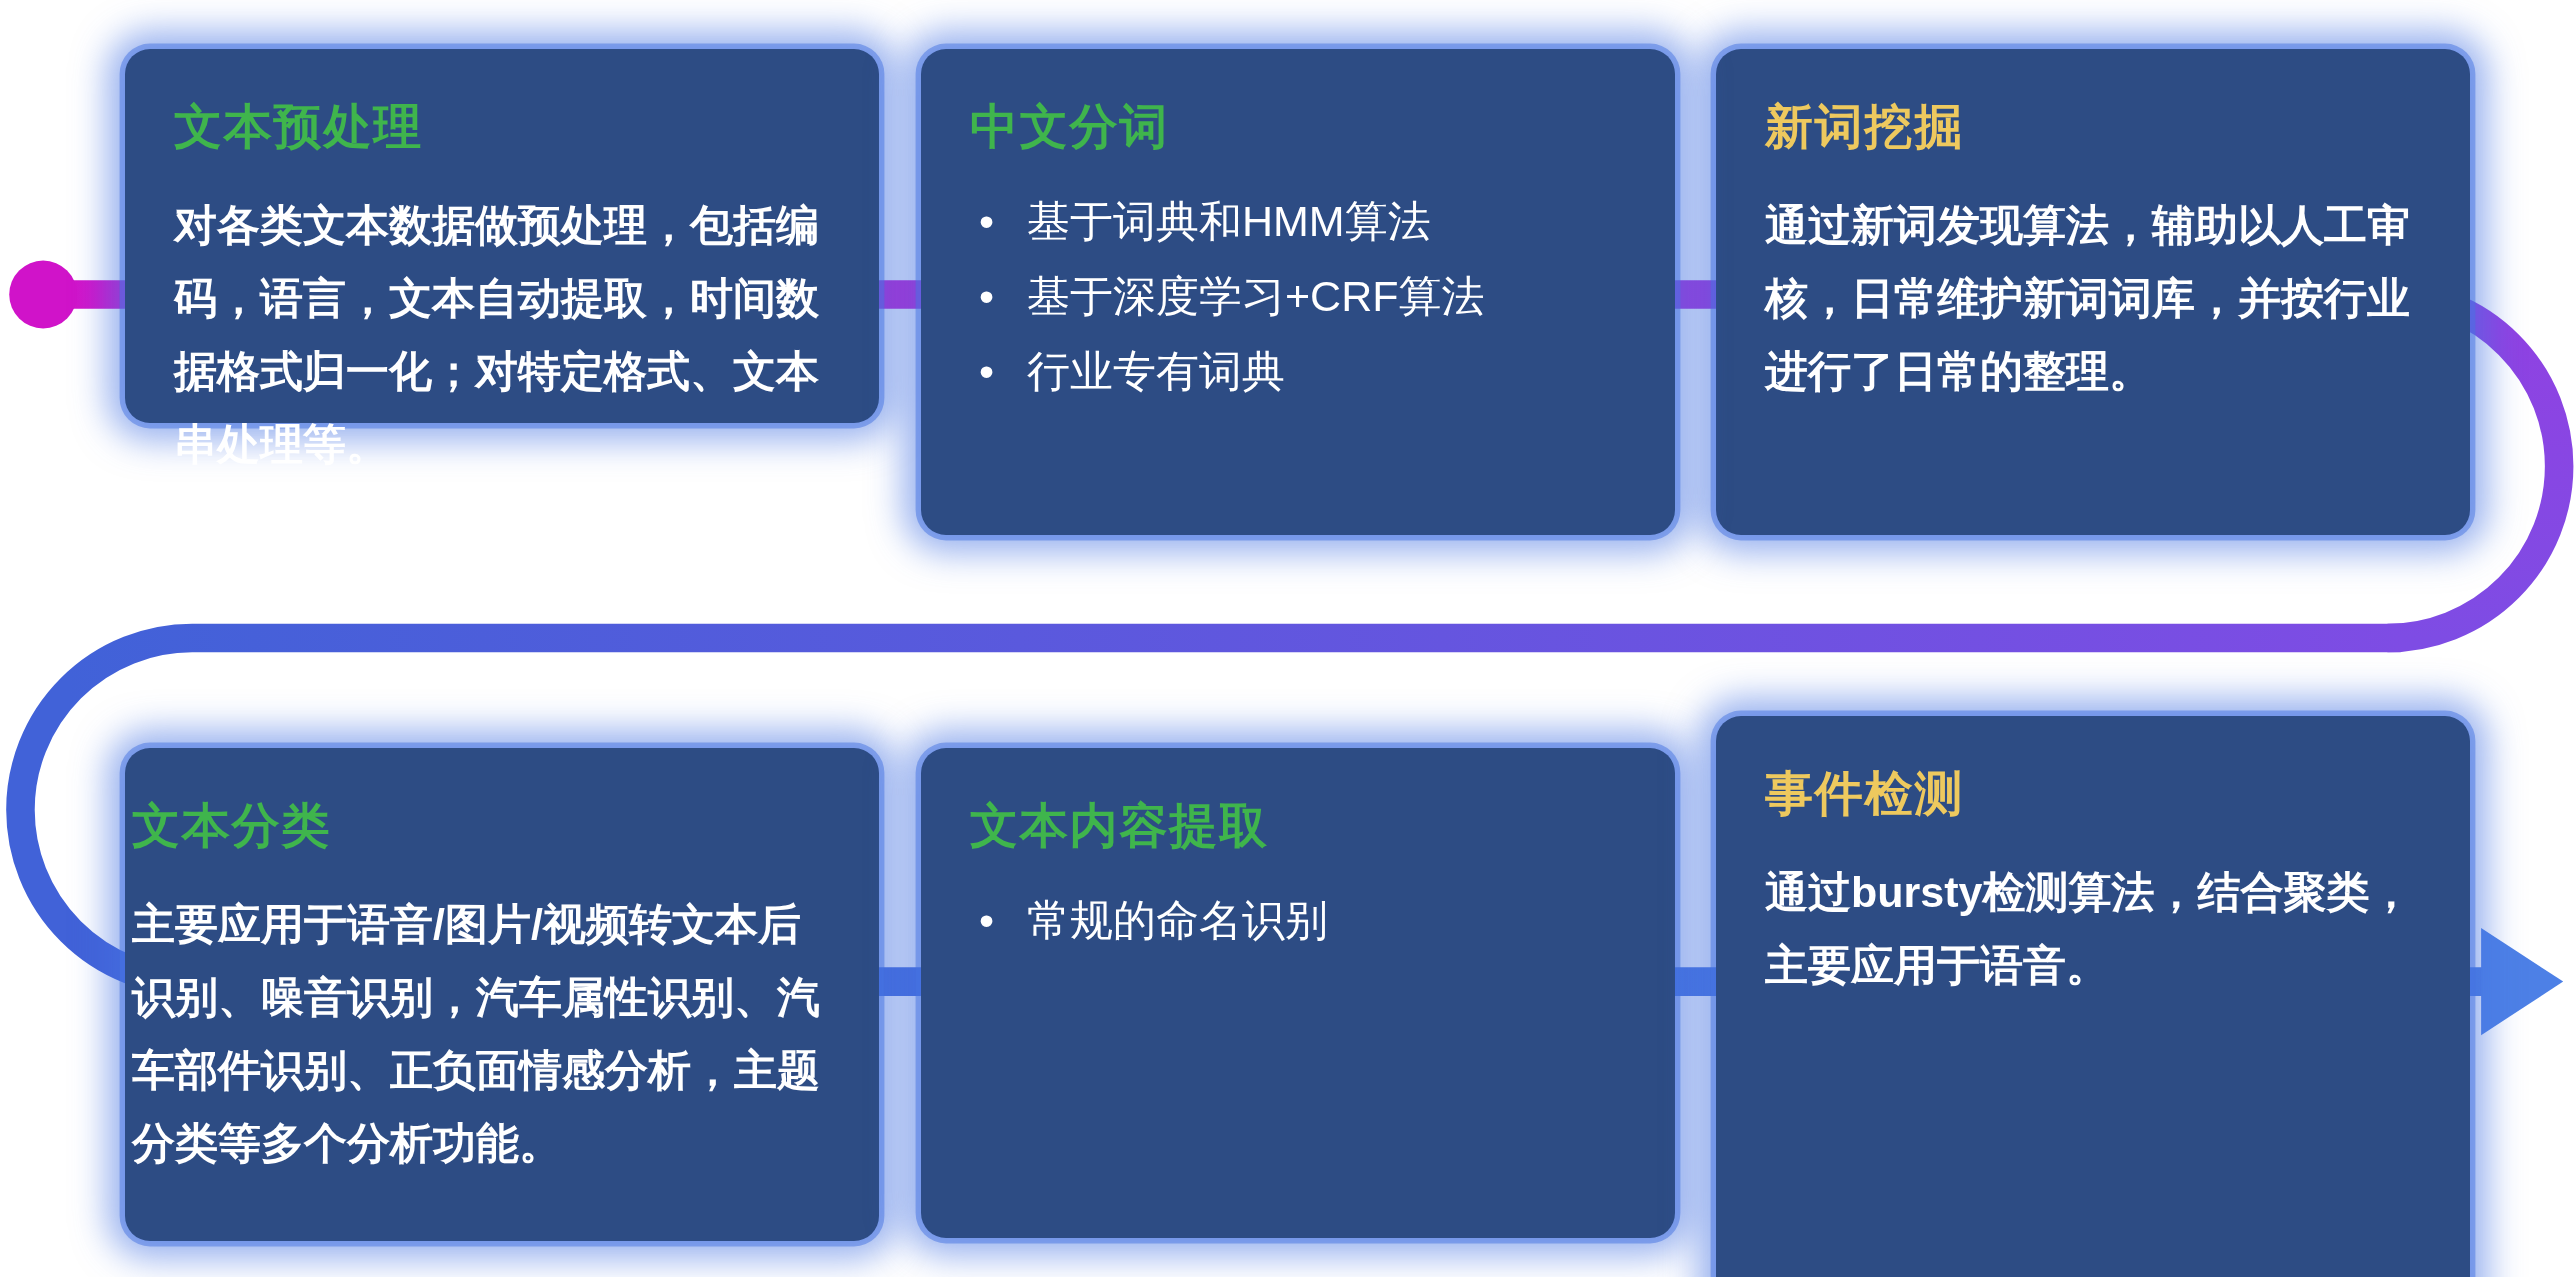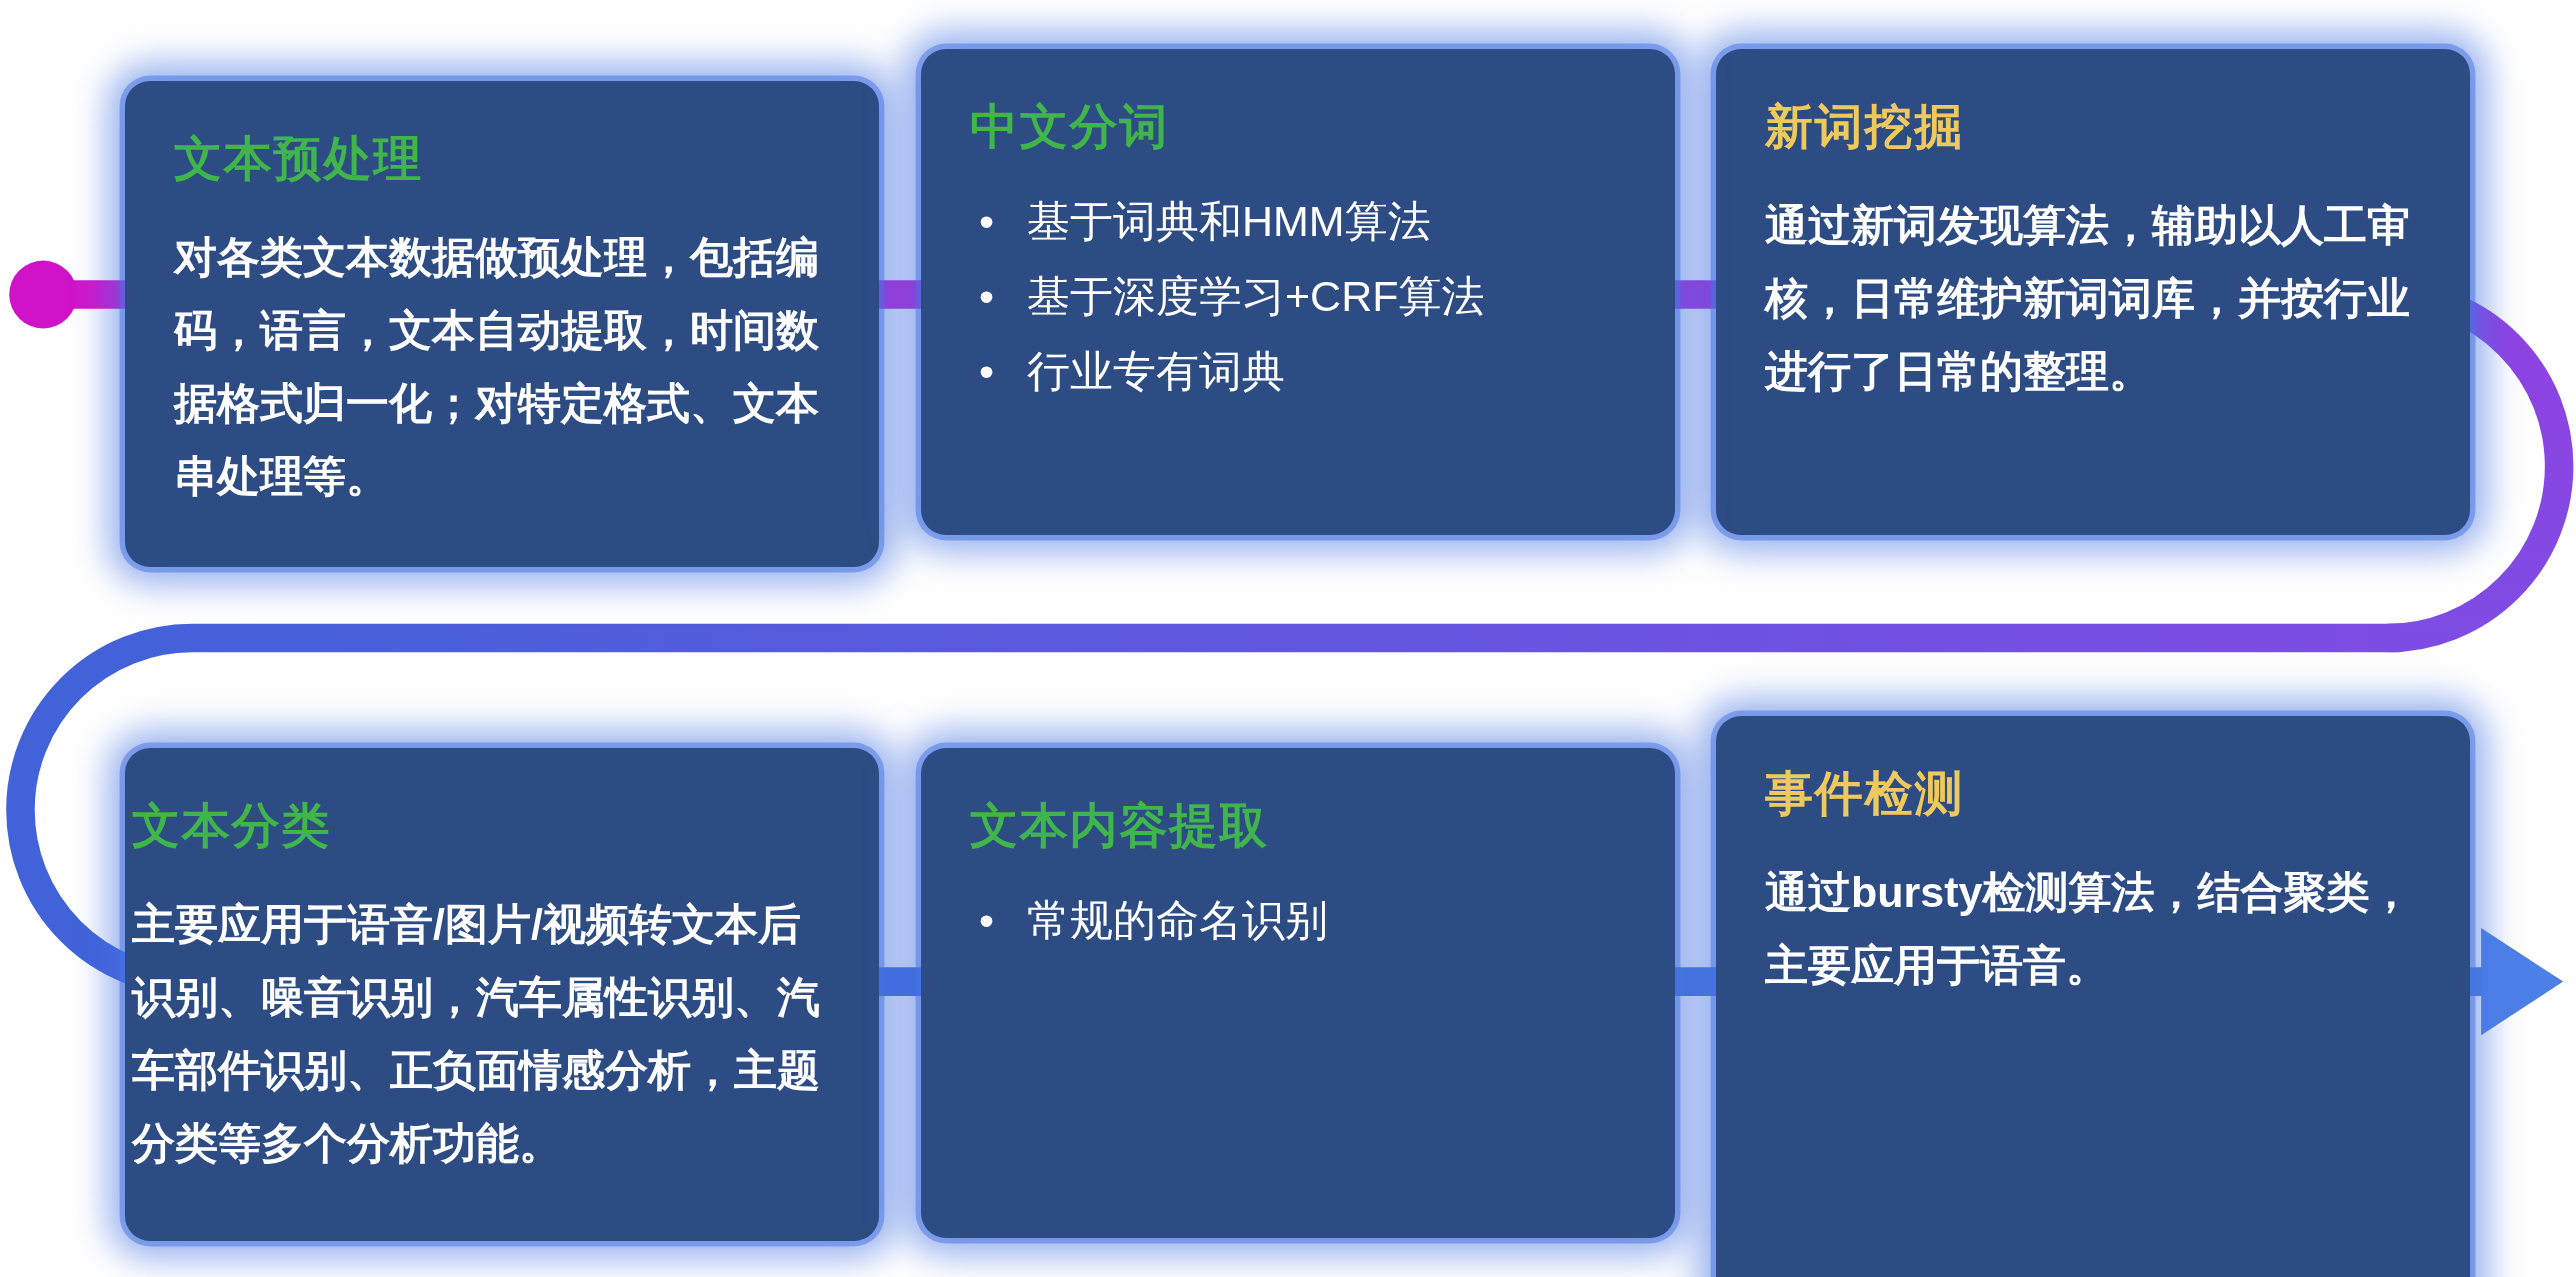--- a/index.html
+++ b/index.html
@@ -42,21 +42,21 @@
     line-height: 1.5;
     margin-bottom: 10.7px;
     padding-left: 57px;
     position: relative;
   }
   .bullets li::before {
     content: "\2022";
     position: absolute;
     left: 9px;
   }
-  .c1 { left: 125px;  top: 49px;  height: 486px; margin-top: 32px; }
+  .c1 { left: 125px;  top: 49px;  height: 374px; }
   .c2 { left: 921px; top: 49px;  height: 486px; }
   .c3 { left: 1716px; top: 49px;  height: 486px; }
   .c4 { left: 125px;  top: 748px; height: 493px; padding-left: 7px; }
   .c5 { left: 921px; top: 748px; height: 490px; }
   .c6 { left: 1716px; top: 716px; height: 620px; }
 </style>
 </head>
 <body>
 
 <div class="stage">

